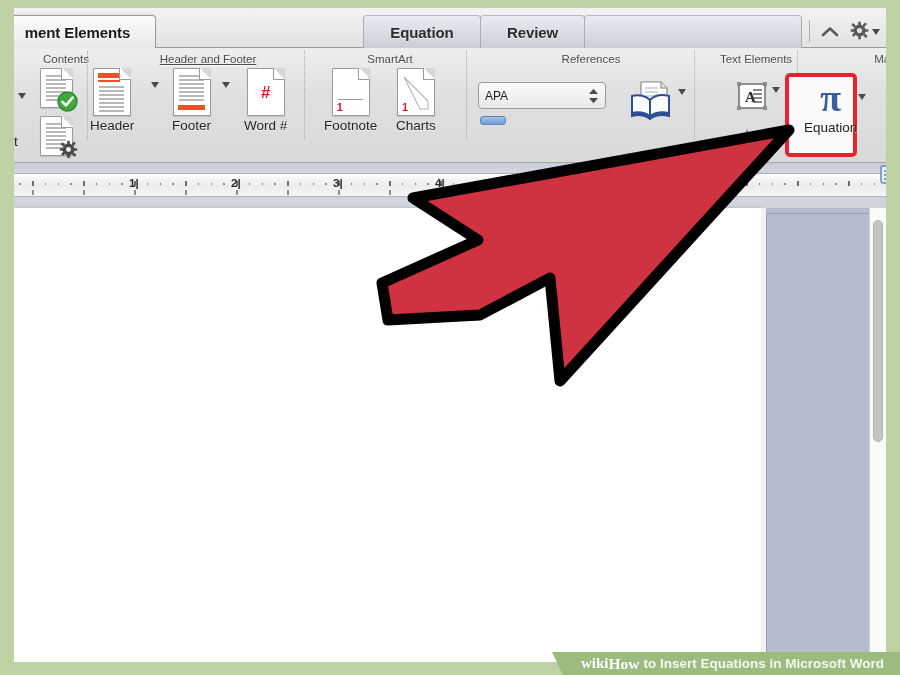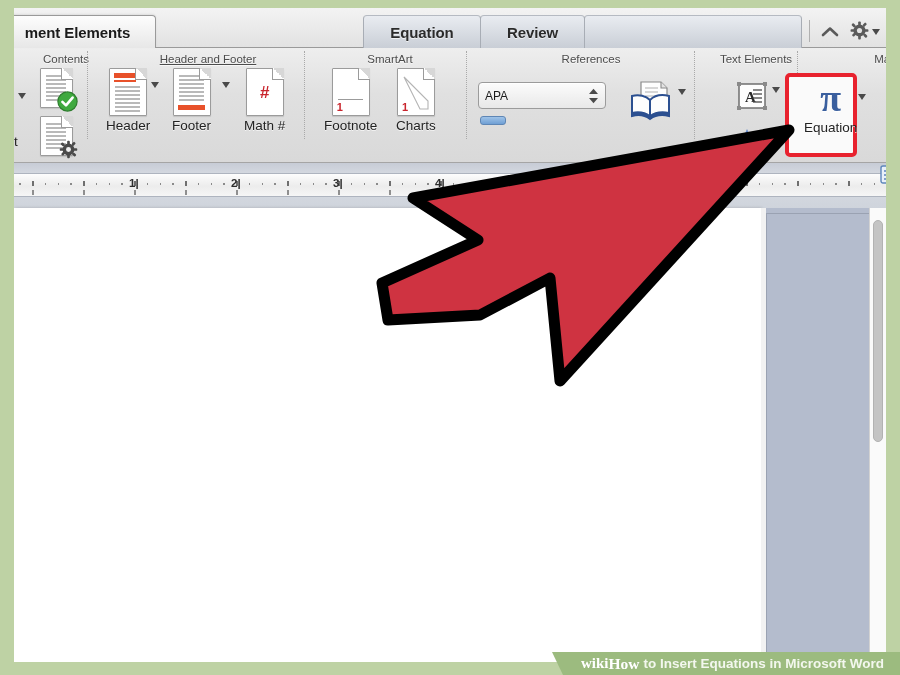--- a/index.html
+++ b/index.html
@@ -246,21 +246,21 @@
               <rect x="13.4" y="2.6" width="4" height="2.8" rx="1" transform="rotate(-45 15.4 4)"></rect>
               <rect x="2.6" y="13.4" width="4" height="2.8" rx="1" transform="rotate(-45 4 14.8)"></rect>
             </g>
             <circle cx="10" cy="10" r="2.6" fill="#f0f0f0"></circle>
           </svg>
         </div>
       </div>
 
       <div style="position:absolute;left:0px;top:86px;font-size:13.5px;color:#232323;">t</div>
 
-      <div class="ritem" style="left:92px; top:20px;align-items:center;">
+      <div class="ritem" style="left:76px; top:20px;align-items:center;">
         <div class="docicon">
           <div style="position:absolute;left:4px;top:4px;right:5px;height:5px;background:#e8512a;"></div>
           <div style="position:absolute;left:4px;top:11px;right:10px;height:1.5px;background:#e8512a;"></div>
           <div class="lines" style="top:17px;">
               <i></i>
               <i></i>
               <i></i>
               <i></i>
               <i></i>
               <i></i>
@@ -290,21 +290,21 @@
       </div>
       <div style="position:absolute;left:208px;top:40px;">
         <span class="dd-caret"></span>
       </div>
 
       <div class="ritem" style="left:230px; top:20px;">
         <div class="docicon">
           <span style="position:absolute;left:50%;top:52%;transform:translate(-50%,-50%);
                        font-size:17px;font-weight:bold;color:#c9252d;">#</span>
         </div>
-        <span class="cap">Math #</span>
+        <span class="cap">Word #</span>
       </div>
 
       <div class="ritem" style="left:310px; top:20px;">
         <div class="docicon">
           <div style="position:absolute;left:5px;bottom:15px;right:6px;height:1.2px;background:#9b9b9b;"></div>
           <span style="position:absolute;left:4px;bottom:2px;font-size:11px;font-weight:bold;color:#c9252d;">1</span>
         </div>
         <span class="cap">Footnote</span>
       </div>
 

